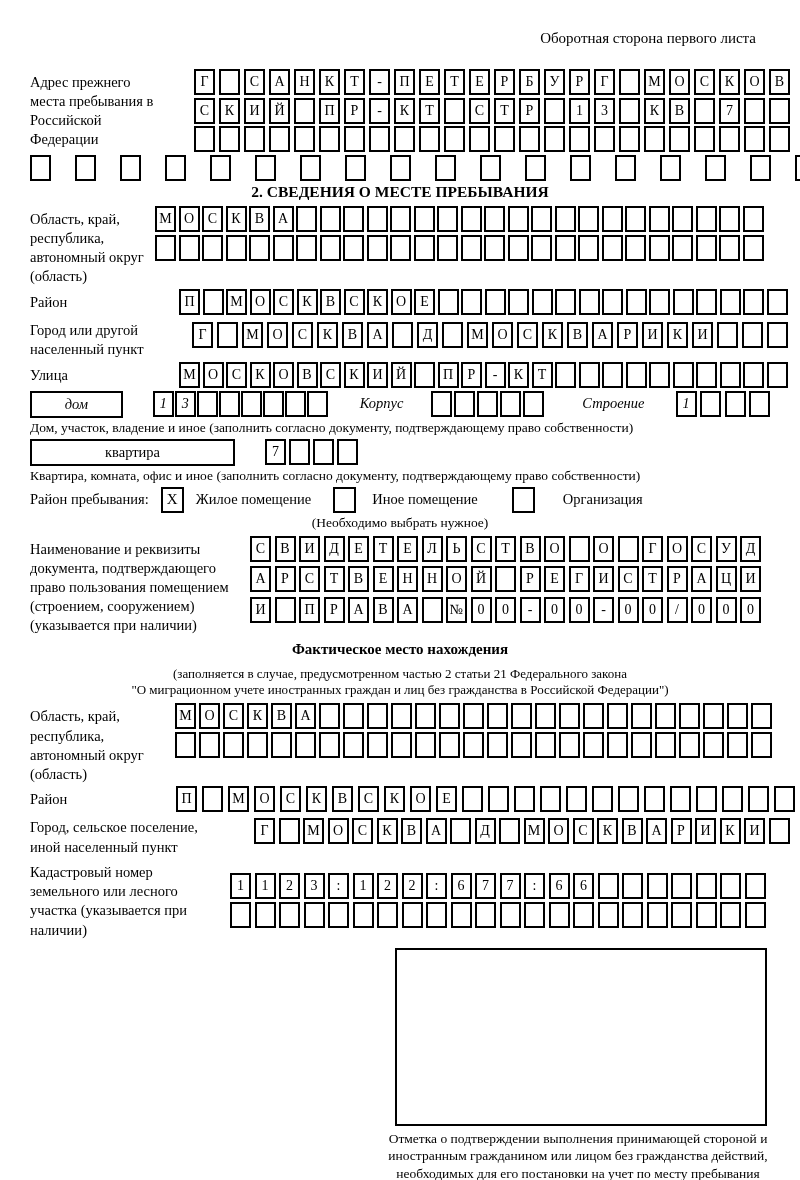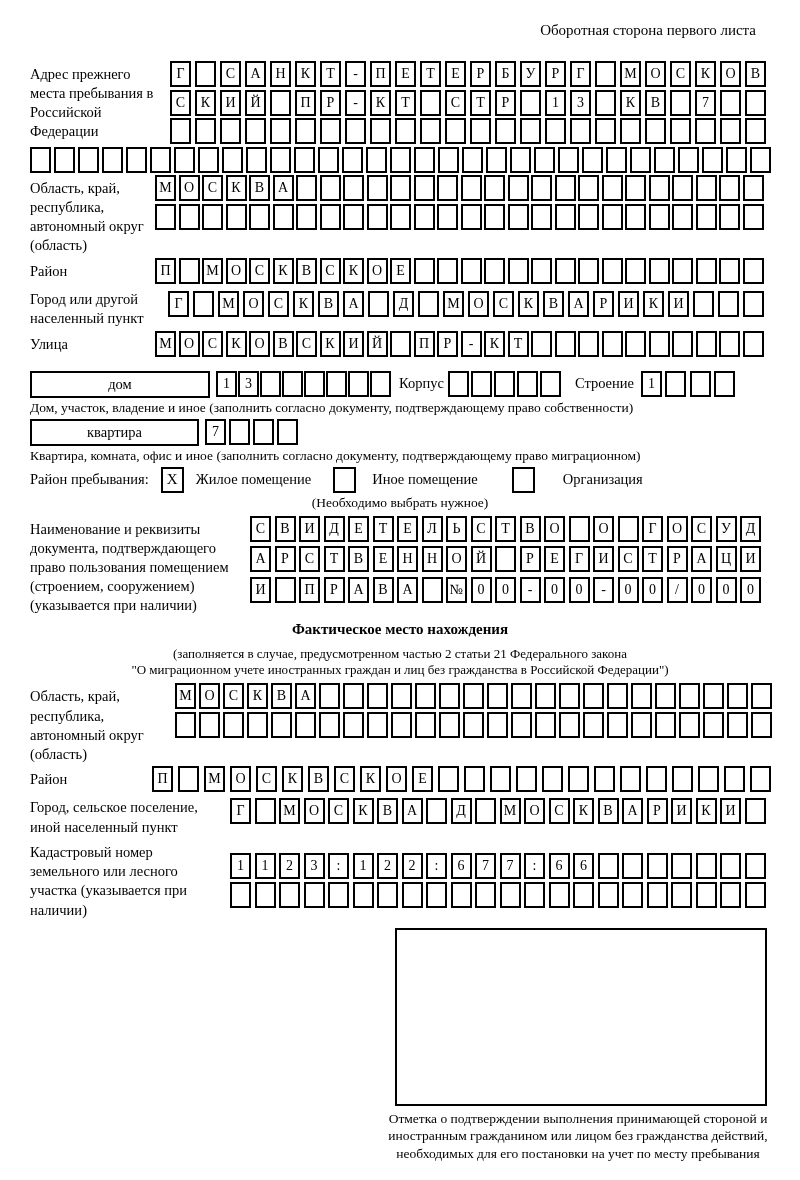--- a/index.html
+++ b/index.html
@@ -3,21 +3,21 @@
 <meta charset="utf-8">
 <style>
   html,body { margin:0; padding:0; background:#ffffff; }
   body {
     width:800px; height:1180px;
     font-family:"Liberation Serif","DejaVu Serif",serif;
     color:#000;
   }
   .page { padding:22px 30px 0 30px; box-sizing:border-box; }
 
-  .top-right { text-align:right; font-size:15px; margin:0 14px 22px 0; }
+  .top-right { text-align:right; font-size:15px; margin:8px 14px 22px 0; }
 
   .frow { display:flex; align-items:flex-start; }
   .lbl { font-size:14.5px; line-height:1.32; padding-top:4px; box-sizing:border-box; padding-right:6px; }
   .rows { display:flex; flex-direction:column; gap:2.5px; }
   .boxrow { display:flex; }
 
   .cbox {
     width:21px; height:26px; box-sizing:border-box;
     border:2px solid #000;
     display:inline-flex; align-items:center; justify-content:center;
@@ -48,21 +48,21 @@
     font-size:14.5px; background:#fff;
   }
   .inline-lbl { font-size:14.5px; padding-top:4px;text-align:center; }
 
   .checkbox {
     width:23px; height:26px; box-sizing:border-box; border:2px solid #000;
     display:inline-flex; align-items:center; justify-content:center;
     font-size:15px; flex:0 0 auto; background:#fff;
   }
 
-  .mb2 { margin-bottom:2.5px; }
+  .mb2 { margin-bottom:2.5px;gap:24px; }
   .mb5 { margin-bottom:5px; }
 
   .stamp-rect {
     width:372px; height:178px; border:2px solid #000; box-sizing:border-box;
     margin-left:365px; background:#fff;
   }
   .stamp-note {
     width:392px; margin-left:352px; margin-top:4px;
     font-size:13.5px; text-align:center; line-height:1.32;
   }
@@ -184,20 +184,21 @@
       <span class="cbox"></span>
       <span class="cbox"></span>
       <span class="cbox"></span>
       <span class="cbox"></span>
       <span class="cbox"></span>
       <span class="cbox"></span>
       <span class="cbox"></span>
       <span class="cbox"></span>
     </div>
 
+  <div class="sec-title mb5">2. СВЕДЕНИЯ О МЕСТЕ ПРЕБЫВАНИЯ</div>
 
   <div class="frow">
     <div class="lbl w125">Область, край, республика, автономный округ (область)</div>
     <div class="rows">
       <div class="boxrow g25">
           <span class="cbox">М</span>
           <span class="cbox">О</span>
           <span class="cbox">С</span>
           <span class="cbox">К</span>
           <span class="cbox">В</span>
@@ -341,21 +342,21 @@
         <span class="cbox"></span>
         <span class="cbox"></span>
         <span class="cbox"></span>
         <span class="cbox"></span>
         <span class="cbox"></span>
         <span class="cbox"></span>
         <span class="cbox"></span>
       </div>
   </div>
 
-  <div class="frow mb2" style="margin-top:14px;">
+  <div class="frow mb2" style="margin-top:3px;font-style:italic;">
     <div class="bigbox" style="width:180px; margin-right:6px;">
       <span>дом</span>
     </div>
     <div class="boxrow g1">
         <span class="cbox">1</span>
         <span class="cbox">3</span>
         <span class="cbox"></span>
         <span class="cbox"></span>
         <span class="cbox"></span>
         <span class="cbox"></span>
@@ -374,31 +375,31 @@
     <div class="boxrow g35">
         <span class="cbox">1</span>
         <span class="cbox"></span>
         <span class="cbox"></span>
         <span class="cbox"></span>
       </div>
   </div>
   <div class="note mb2" style="text-align:left; font-size:13.5px;">Дом, участок, владение и иное (заполнить согласно документу, подтверждающему право собственности)</div>
 
   <div class="frow mb2">
-    <div class="bigbox" style="width:169px; margin-right:6px;">
+    <div class="bigbox" style="width:205px; margin-right:6px;">
       <span>квартира</span>
     </div>
     <div class="boxrow g3">
         <span class="cbox">7</span>
         <span class="cbox"></span>
         <span class="cbox"></span>
         <span class="cbox"></span>
       </div>
   </div>
-  <div class="note mb2" style="text-align:left; font-size:13.5px;">Квартира, комната, офис и иное (заполнить согласно документу, подтверждающему право миграционном)</div>
+  <div class="note mb2" style="text-align:left; font-size:13.5px;">Квартира, комната, офис и иное (заполнить согласно документу, подтверждающему право собственности)</div>
 
   <div class="frow" style="align-items:center; margin-top:2px;">
     <div class="inline-lbl" style="padding-top:0;">Район пребывания:</div>
     <div class="checkbox" style="margin-left:12px;">X</div>
     <div class="inline-lbl" style="padding-top:0; margin-left:12px;">Жилое помещение</div>
     <div class="checkbox" style="margin-left:22px;"></div>
     <div class="inline-lbl" style="padding-top:0; margin-left:16px;">Иное помещение</div>
     <div class="checkbox" style="margin-left:34px;"></div>
     <div class="inline-lbl" style="padding-top:0; margin-left:28px;">Организация</div>
   </div>

